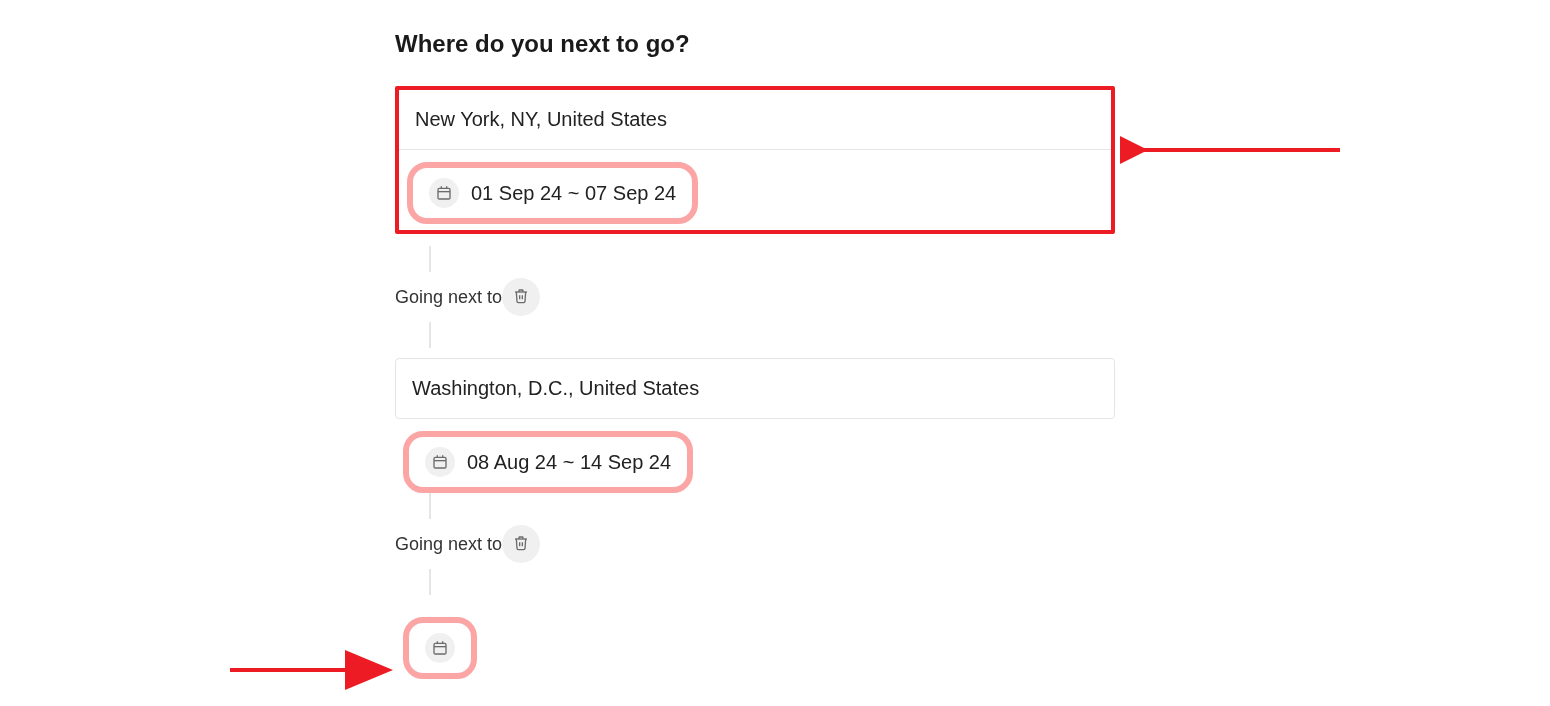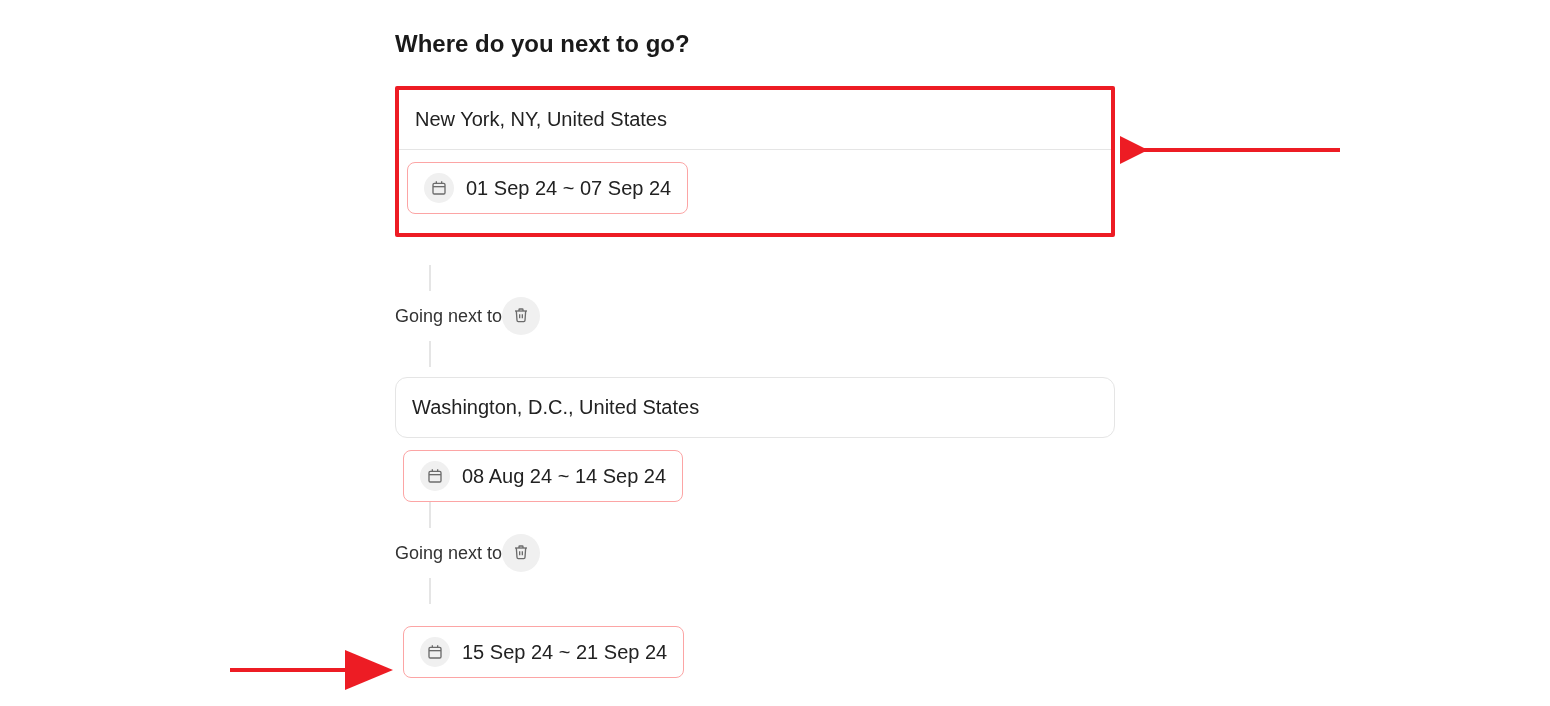--- a/index.html
+++ b/index.html
@@ -19,44 +19,44 @@
   }
   .heading {
     font-size: 24px;
     font-weight: 600;
     color: #1a1a1a;
     margin-bottom: 28px;
   }
   .highlight-box {
     border: 4px solid #ed1c24;
     border-radius: 2px;
-    padding-bottom: 19px;
-    margin-bottom: 28px;
+    padding-bottom: 6px;
+    margin-bottom: 12px;
   }
   .dest-input {
     width: 100%;
     border: 1px solid #e5e5e5;
-    border-radius: 12px;
+    border-radius: 4px;
     font-size: 20px;
     color: #222;
     padding: 18px 16px;
     background: #fff;
     outline: none;
   }
   .highlight-box .dest-input {
     border: none;
     border-bottom: 1px solid #e5e5e5;
     border-radius: 0;
   }
   .date-pill {
     display: inline-flex;
     align-items: center;
     gap: 12px;
-    border: 1px solid #fca5a5;
-    border-radius: 8px;
+    border: 6px solid #fca5a5;
+    border-radius: 20px;
     padding: 10px 16px;
     margin-top: 12px;
     margin-left: 8px;
     font-size: 20px;
     color: #222;
     cursor: pointer;
     background:#fff;
   }
   .cal-icon-wrap {
     width: 30px; height: 30px;
@@ -168,21 +168,20 @@
   <div class="dest-block">
     <div class="date-pill">
       <span class="cal-icon-wrap">
         <svg width="16" height="16" viewBox="0 0 24 24" fill="none" stroke="currentColor" stroke-width="2">
           <rect x="3" y="5" width="18" height="16" rx="2"></rect>
             <line x1="3" y1="10" x2="21" y2="10"></line>
           <line x1="8" y1="2" x2="8" y2="6"></line>
             <line x1="16" y1="2" x2="16" y2="6"></line>
         </svg>
       </span>
-      <span>15 Sep 24 ~ 21 Sep 24</span>
     </div>
   </div>
 
 </div>
 
 <svg class="arrow-svg arrow1" viewBox="0 0 230 40">
   <defs>
       <marker id="ah1" markerWidth="12" markerHeight="12" refX="2" refY="5" orient="auto">
     <path d="M10,0 L0,5 L10,10 Z" fill="#ed1c24"></path>
       </marker>

